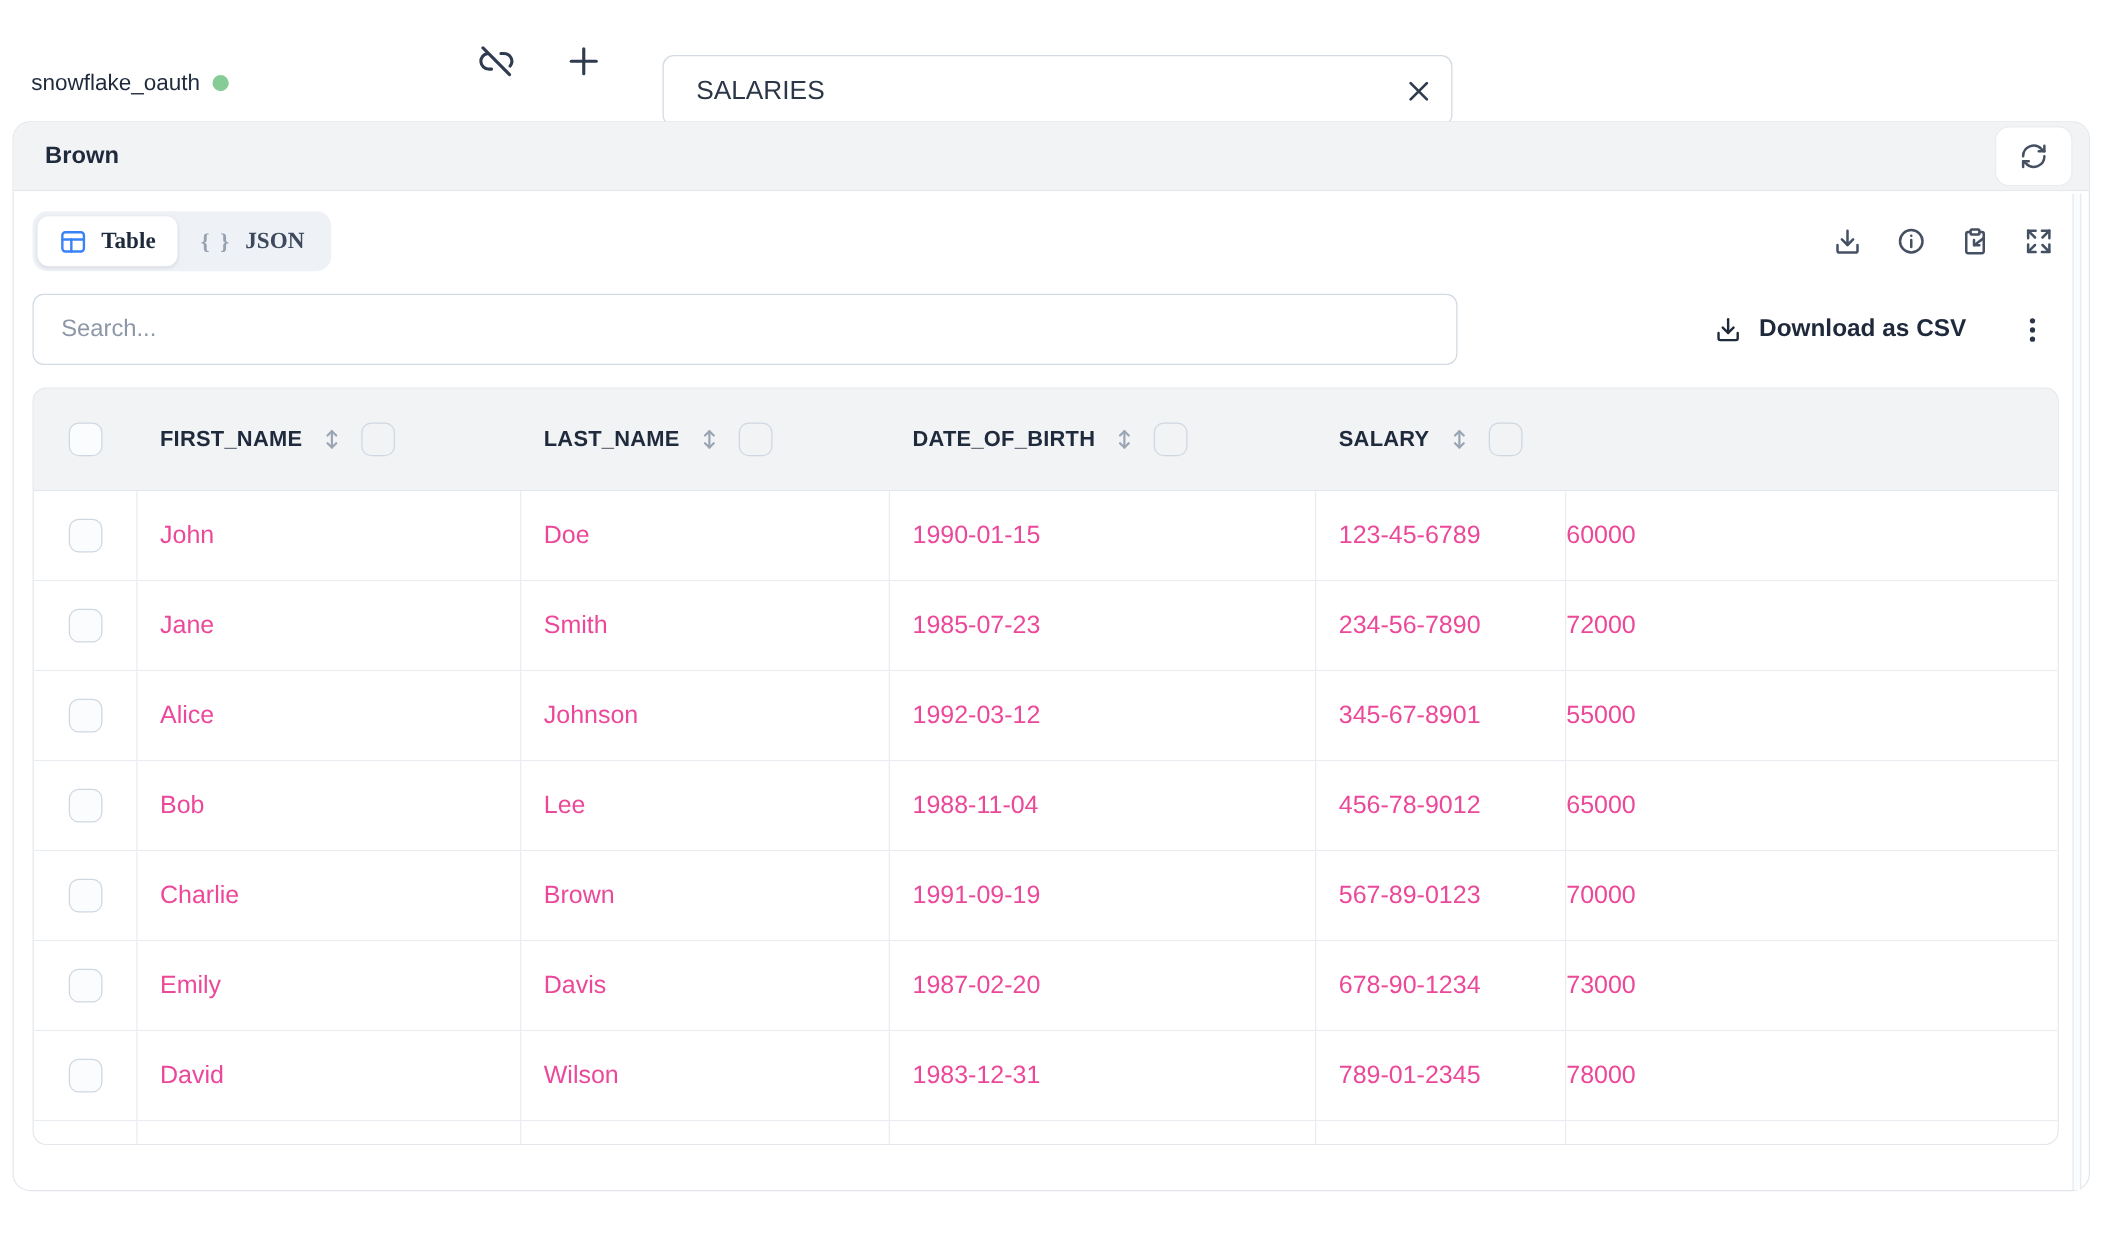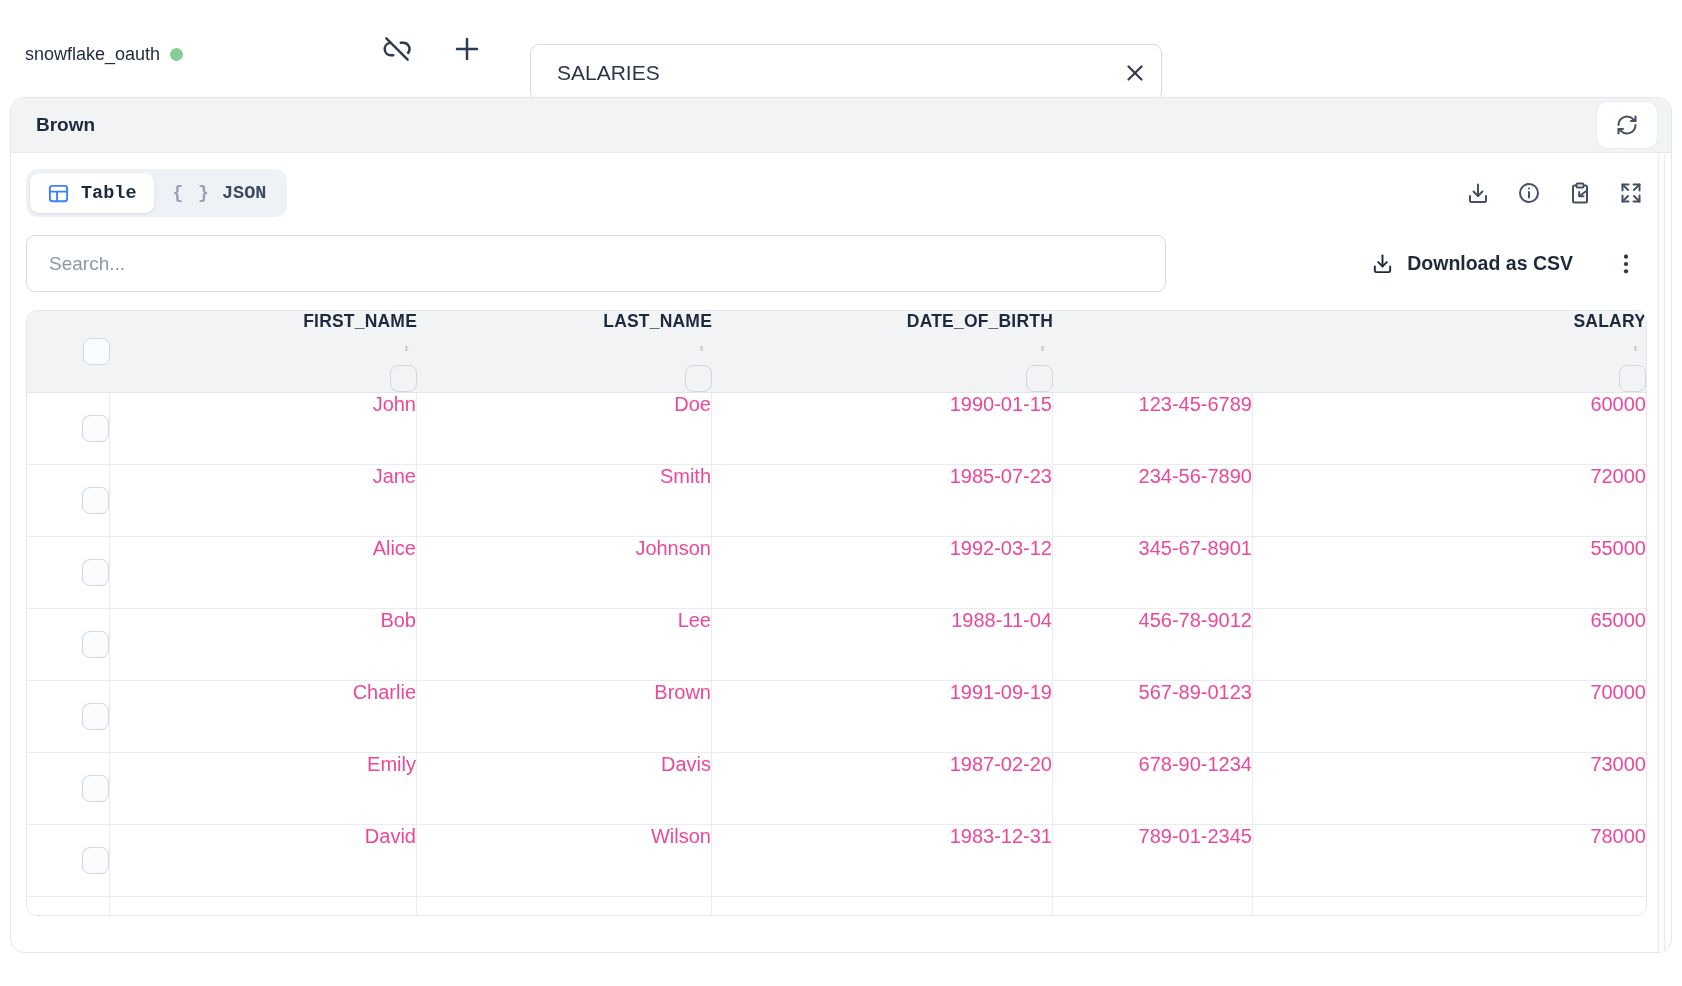--- a/index.html
+++ b/index.html
@@ -1,21 +1,21 @@
 <!DOCTYPE html>
 <html><head>
 <meta charset="utf-8">
 <style>
   * { margin:0; padding:0; box-sizing:border-box; }
   html,body { width:1682px; height:986px; background:#ffffff; overflow:hidden;
     font-family:"Liberation Sans", sans-serif; color:#1e2a3b; }
 
   
   .topbar { position:relative; height:97px; background:#fff; }
-  .conn { position:absolute; left:25px; top:44px; display:flex; align-items:center; gap:10px; }
+  .conn { position:absolute; left:25px; top:56px; display:flex; align-items:center; gap:10px; }
   .conn-name { font-size:18px; color:#1f2a3d; }
   .dot { width:13px; height:13px; border-radius:50%; background:#86cc96; }
   .topbar-actions { position:absolute; left:378px; top:30px; display:flex; align-items:center; gap:32px; }
   .icon-btn { background:none; border:none; cursor:pointer; display:flex; align-items:center; justify-content:center; padding:4px; }
   .tbl-input-wrap { position:absolute; left:530px; top:44px; width:632px; height:57px; }
   .tbl-input { width:100%; height:100%; border:1px solid #d4dae3; border-radius:9px; padding:0 56px 0 26px;
     font-size:21px; color:#2b3748; font-family:inherit; outline:none; background:#fff; }
   .clear-btn { position:absolute; right:14px; top:50%; transform:translateY(-50%); background:none; border:none; cursor:pointer; display:flex; }
 
   svg.ic { fill:none; stroke:#2f3b4f; stroke-width:2; stroke-linecap:round; stroke-linejoin:round; }
@@ -29,21 +29,21 @@
   .panel-title { font-size:19px; font-weight:bold; color:#1f2a3d; }
   .refresh-btn { margin-left:auto; width:60px; height:46px; background:#fff; border:none; border-radius:10px;
     display:flex; align-items:center; justify-content:center; cursor:pointer; box-shadow:0 0 0 1px rgba(20,30,50,.03); }
 
   .panel-body { position:relative; padding:16px 24px 0 15px; }
 
   
   .view-row { display:flex; align-items:center; }
   .segmented { display:inline-flex; align-items:center; background:#eef1f6; border-radius:12px; padding:4px; gap:2px; }
   .seg { display:flex; align-items:center; gap:11px; height:40px; padding:0 17px; border:none; border-radius:9px;
-    background:transparent; font-family:Liberation Mono, monospace; font-size:18.5px; font-weight:bold; color:#3d495c; cursor:pointer; }
+    background:transparent; font-family:Liberation Serif, serif; font-size:18.5px; font-weight:bold; color:#3d495c; cursor:pointer; }
   .seg.active { background:#fff; color:#1e2a3b; box-shadow:0 1px 3px rgba(16,24,40,.10); }
   .braces { color:#98a1b0; font-weight:bold; font-size:18px; letter-spacing:2px; }
   .mini-icons { margin-left:auto; display:flex; align-items:center; gap:23px; padding-right:2px; }
   .mini-icons .icon-btn { padding:2px; }
 
   
   .search-row { display:flex; align-items:center; margin-top:18px; }
   .search-input { width:1140px; height:57px; border:1px solid #d3dae3; border-radius:9px; padding:0 22px;
     font-size:19px; color:#2b3748; font-family:inherit; outline:none; }
   .search-input::placeholder { color:#8d97a8; }
@@ -51,21 +51,21 @@
     cursor:pointer; font-family:inherit; font-size:19.5px; font-weight:bold; color:#1e2a3b; }
   .kebab-btn { margin-left:38px; margin-right:6px; background:none; border:none; cursor:pointer; display:flex; padding:4px; }
 
   
   .tablewrap { margin-top:18px; height:606px; border:1px solid #e3e7ec; border-radius:11px;
     overflow:hidden; background:#fff; }
   .trow { display:flex; align-items:stretch; }
   .thead { height:82px; background:#f1f3f5; border-bottom:1px solid #e3e7ec; }
   .tbody-row { height:72px; border-bottom:1px solid #e9ecf0; background:#fff; }
   .tbody-row.partial { height:26px; border-bottom:none; }
-  .cell { display:flex; align-items:flex-end;flex-direction:column; }
+  .cell { display:flex; align-items:center; }
   .c-check { width:83px; justify-content:center; }
   .c0 { width:307px; } .c1 { width:295px; } .c2 { width:341px; } .c3 { width:200px; } .c4 { flex:1; }
   .tbody-row .cell { border-right:1px solid #e9ecf0; padding-left:18px; font-size:20px; color:#ec4899; }
   .tbody-row .cell:last-child, .tbody-row .c-check { padding-left:0; }
   .tbody-row .cell.c4 { border-right:none; }
   .tbody-row .c-check { justify-content:center; }
   .thead .cell { border-right:none; padding-left:18px; gap:13px; }
   .thead .c-check { padding-left:0; justify-content:center; }
   .th-label { font-size:17.5px; font-weight:bold; letter-spacing:.2px; color:#1f2a3d; }
   svg.sort { width:21px; height:21px; fill:none; stroke:#9aa5b3; stroke-width:2; stroke-linecap:round; stroke-linejoin:round; cursor:pointer; }

